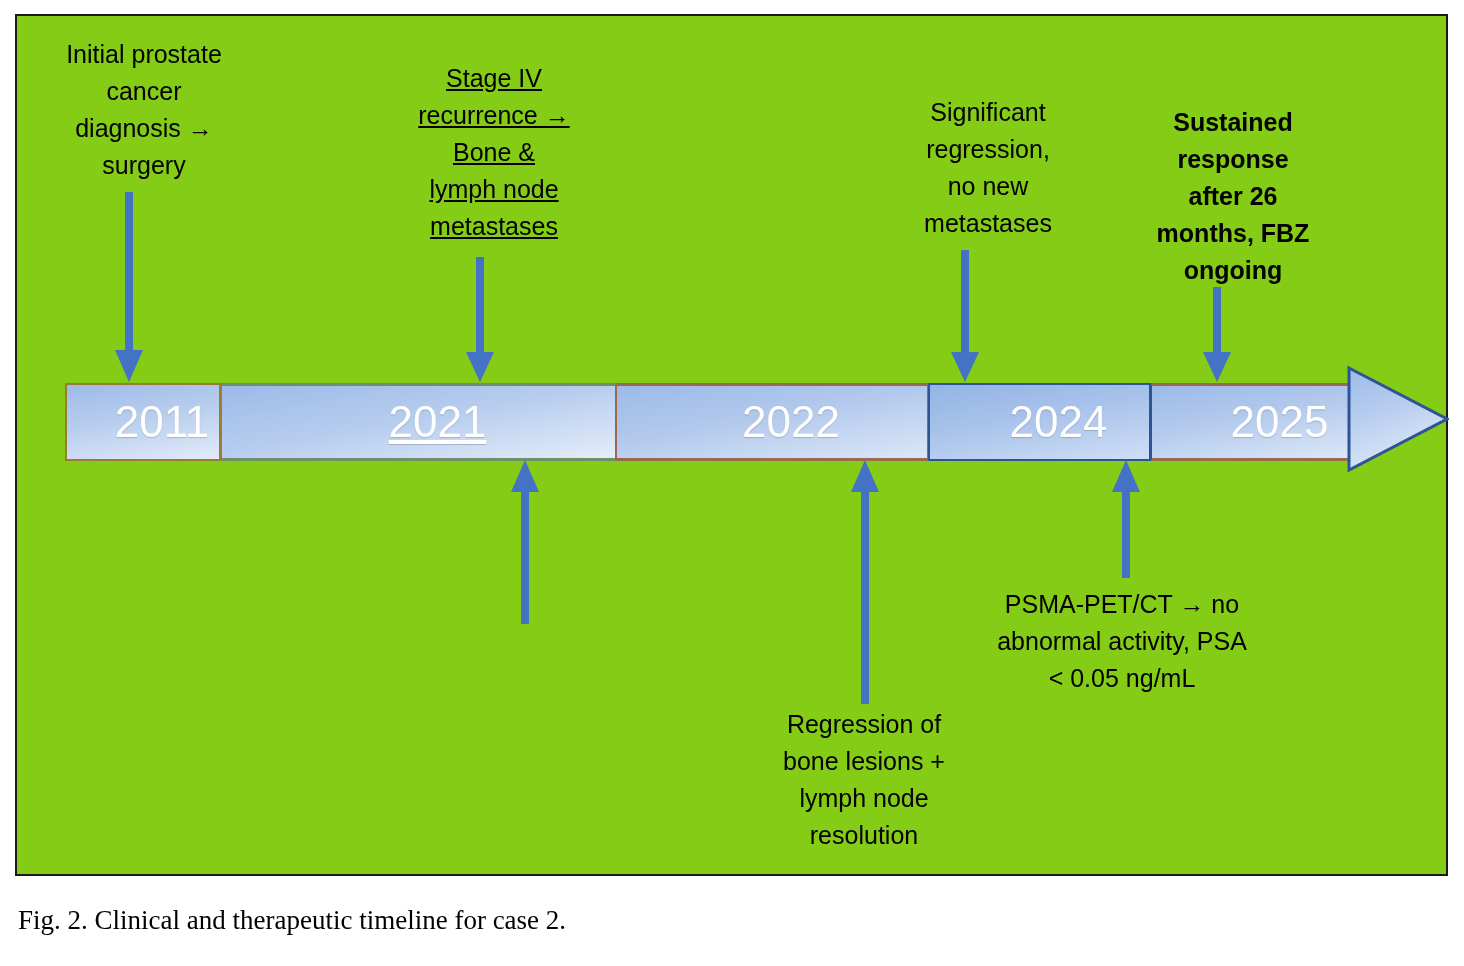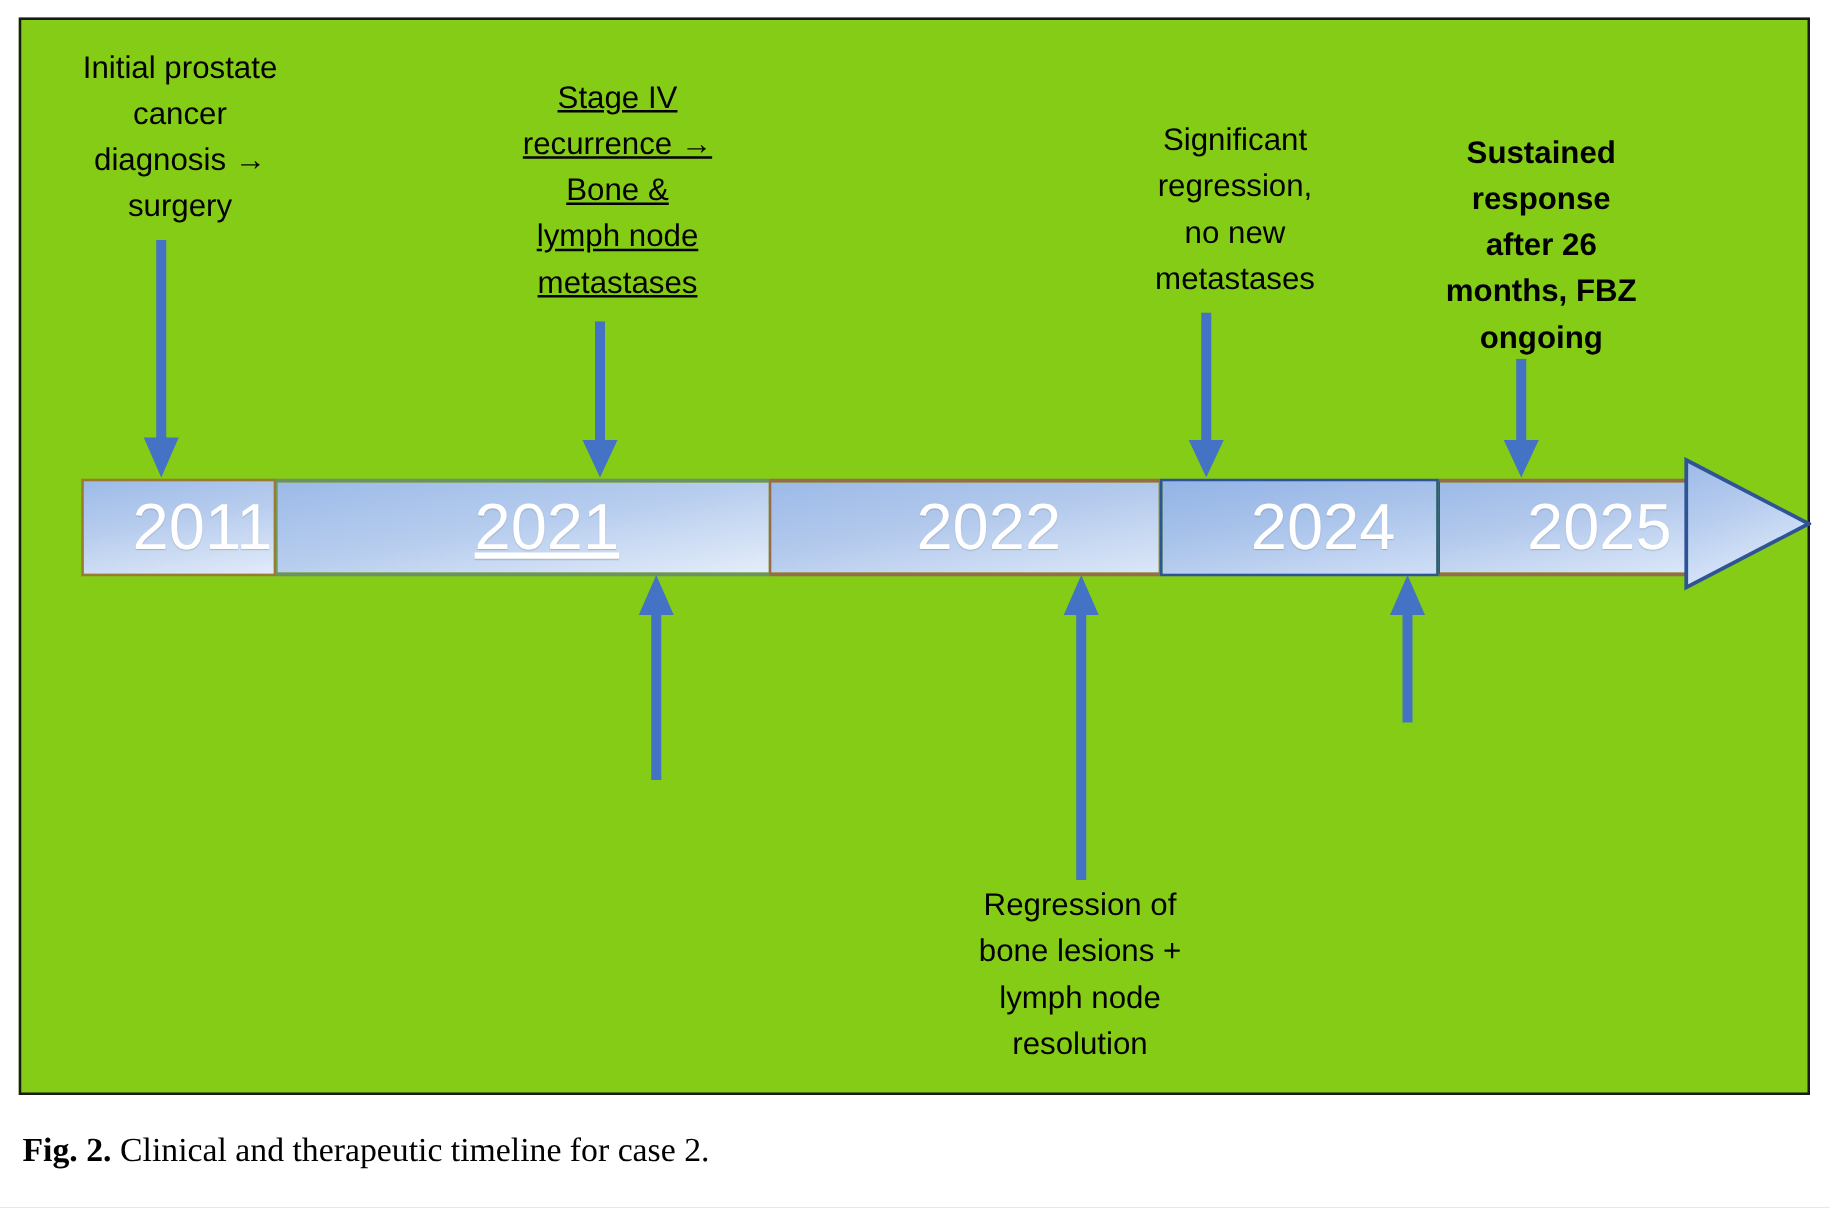--- a/index.html
+++ b/index.html
@@ -46,21 +46,21 @@
   }
   .seg {
     position: absolute;
     top: 11px;
     height: 78px;
     box-sizing: border-box;
     display: flex;
     align-items: center;
     justify-content: center;
     color: #ffffff;
-    font-size: 52px;
+    font-size: 44px;
     font-family: "Liberation Sans", sans-serif;
     text-shadow: 0 1px 1px rgba(0,0,0,0.18);
     padding-left: 38px;
   }
   .seg-2011 {
     left: 15px; width: 156px;
     border: 2px solid #9a7b32;
     background: linear-gradient(170deg, #9dbbe8 0%, #b8cdee 45%, #e2ebf9 100%);
   }
   .seg-2021 {
@@ -111,21 +111,21 @@
   
   #caption {
     position: absolute;
     left: 18px;
     top: 905px;
     font-family: "Liberation Serif", serif;
     font-size: 27px;
     color: #000000;
     white-space: nowrap;
   }
-  #caption .cap-label { font-weight: bold; }
+  #caption .cap-label { font-weight: normal; }
 </style>
 </head>
 <body>
 
 <div id="figure-frame">
 
   <div class="note" style="left:9px; top:20px; width:236px;">Initial prostate
 cancer
 diagnosis →
 surgery</div>
@@ -209,19 +209,22 @@
       <path d="M17 2 L31 34 H21 V120 H13 V34 H3 Z" fill="#4472C4"></path>
     </svg>
   </div>
 
 
   <div class="note" style="left:722px; top:690px; width:250px;">Regression of
 bone lesions +
 lymph node
 resolution</div>
 
+  <div class="note" style="left:955px; top:570px; width:300px;">PSMA-PET/CT → no
+abnormal activity, PSA
+&lt; 0.05 ng/mL</div>
 
 </div>
 
 <div id="caption">
   <span class="cap-label">Fig. 2.</span>
   <span>Clinical and therapeutic timeline for case 2.</span>
 </div>
 
 </body></html>

